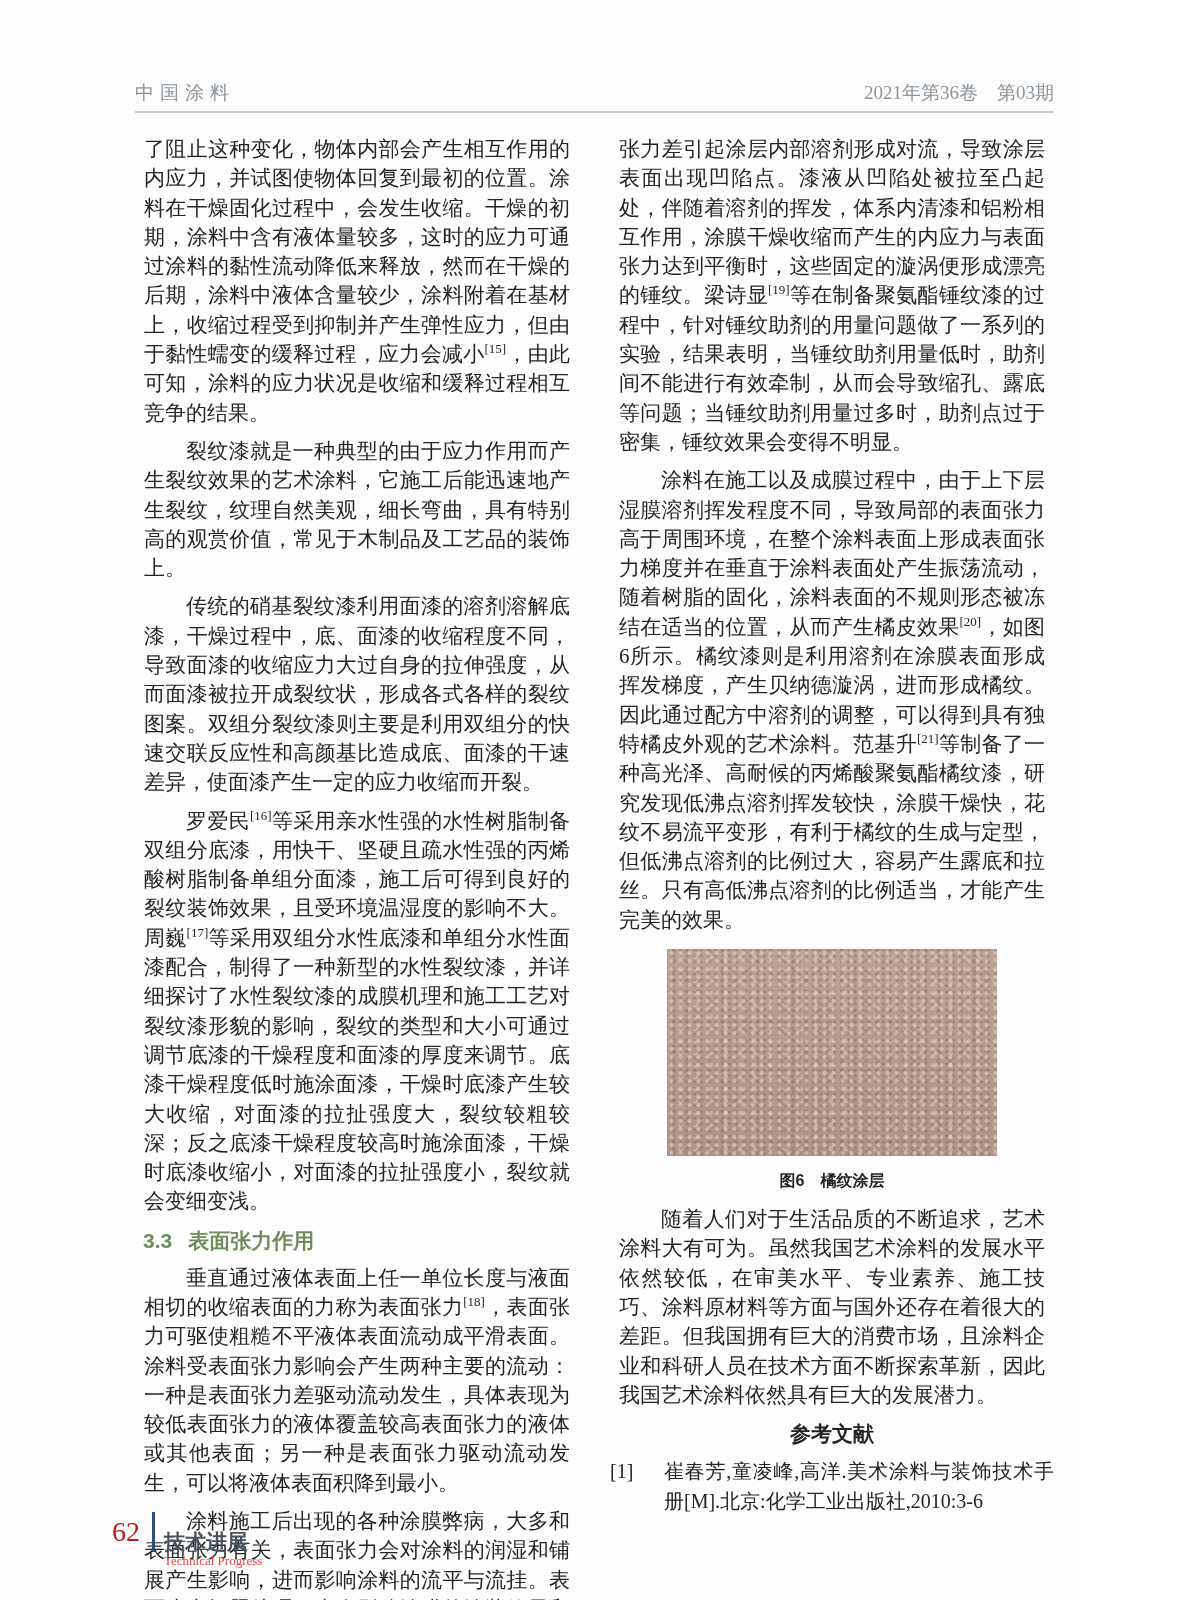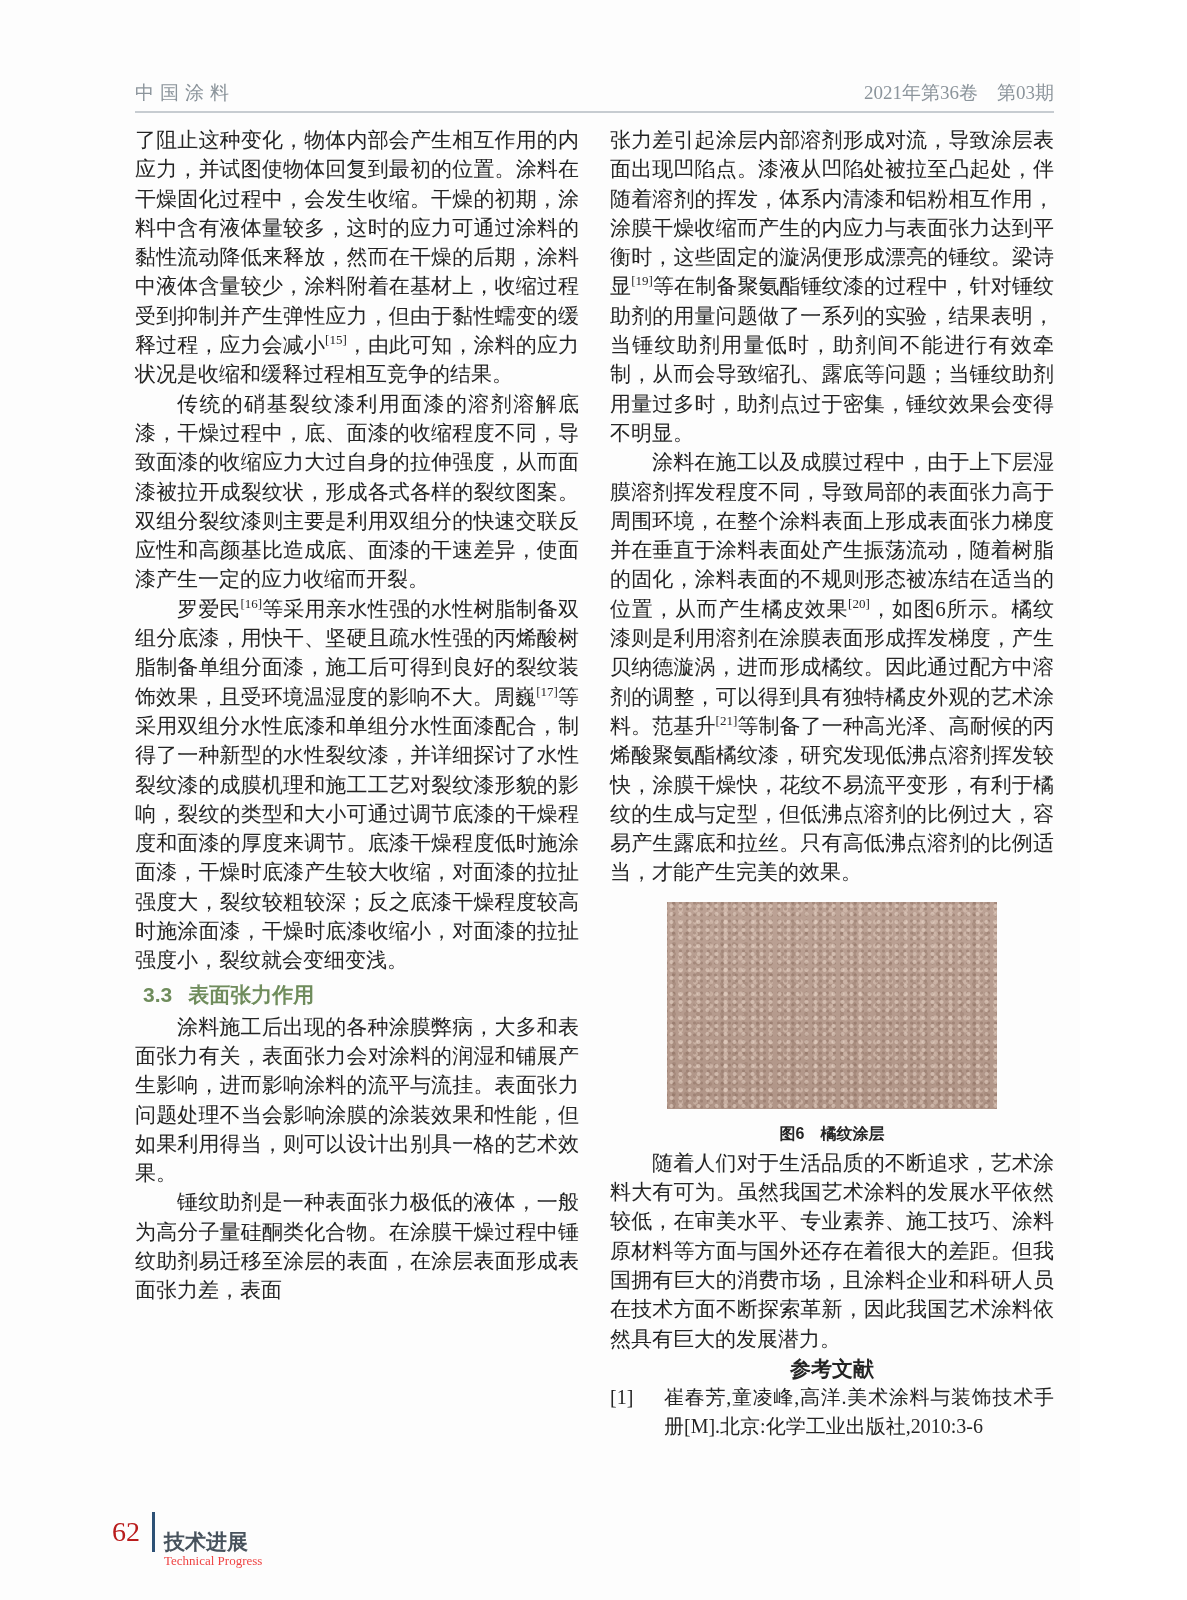--- a/index.html
+++ b/index.html
@@ -10,21 +10,21 @@
   
   .header{
     position:absolute;left:135px;width:919px;top:74px;height:32px;
     border-bottom:2px solid #c7ccd1;display:flex;justify-content:space-between;
     align-items:flex-end;padding-bottom:5px;color:#8b949b;font-size:19px;
   }
   .header .journal{letter-spacing:6px;}
   
   .columns{position:absolute;left:135px;top:126px;width:919px;display:flex;justify-content:space-between;}
   .col{width:444px;font-size:21px;line-height:29.3px;text-align:justify;}
-  .col p{margin:0;}
+  .col p{margin:9px;}
   .indent{text-indent:2em;}
   sup{font-size:0.62em;vertical-align:super;line-height:0;}
   
   .subheading{
     font-family:"Liberation Sans","DejaVu Sans",sans-serif;font-weight:bold;
     color:#6f8c5c;font-size:21px;margin:4px 8px 4px;line-height:29px;
   }
   .subheading .num{margin-right:16px;}
   
   .bigheading{
@@ -85,25 +85,27 @@
 
   <div class="header">
     <span class="journal">中国涂料</span>
     <span class="issue">2021年第36卷　第03期</span>
   </div>
 
   <div class="columns">
 
     <div class="col">
       <p>了阻止这种变化，物体内部会产生相互作用的内应力，并试图使物体回复到最初的位置。涂料在干燥固化过程中，会发生收缩。干燥的初期，涂料中含有液体量较多，这时的应力可通过涂料的黏性流动降低来释放，然而在干燥的后期，涂料中液体含量较少，涂料附着在基材上，收缩过程受到抑制并产生弹性应力，但由于黏性蠕变的缓释过程，应力会减小<sup>[15]</sup>，由此可知，涂料的应力状况是收缩和缓释过程相互竞争的结果。</p>
+      <p class="indent">裂纹漆就是一种典型的由于应力作用而产生裂纹效果的艺术涂料，它施工后能迅速地产生裂纹，纹理自然美观，细长弯曲，具有特别高的观赏价值，常见于木制品及工艺品的装饰上。</p>
       <p class="indent">传统的硝基裂纹漆利用面漆的溶剂溶解底漆，干燥过程中，底、面漆的收缩程度不同，导致面漆的收缩应力大过自身的拉伸强度，从而面漆被拉开成裂纹状，形成各式各样的裂纹图案。双组分裂纹漆则主要是利用双组分的快速交联反应性和高颜基比造成底、面漆的干速差异，使面漆产生一定的应力收缩而开裂。</p>
       <p class="indent">罗爱民<sup>[16]</sup>等采用亲水性强的水性树脂制备双组分底漆，用快干、坚硬且疏水性强的丙烯酸树脂制备单组分面漆，施工后可得到良好的裂纹装饰效果，且受环境温湿度的影响不大。周巍<sup>[17]</sup>等采用双组分水性底漆和单组分水性面漆配合，制得了一种新型的水性裂纹漆，并详细探讨了水性裂纹漆的成膜机理和施工工艺对裂纹漆形貌的影响，裂纹的类型和大小可通过调节底漆的干燥程度和面漆的厚度来调节。底漆干燥程度低时施涂面漆，干燥时底漆产生较大收缩，对面漆的拉扯强度大，裂纹较粗较深；反之底漆干燥程度较高时施涂面漆，干燥时底漆收缩小，对面漆的拉扯强度小，裂纹就会变细变浅。</p>
       <div class="subheading">
         <span class="num">3.3</span><span>表面张力作用</span>
       </div>
+      <p class="indent">垂直通过液体表面上任一单位长度与液面相切的收缩表面的力称为表面张力<sup>[18]</sup>，表面张力可驱使粗糙不平液体表面流动成平滑表面。涂料受表面张力影响会产生两种主要的流动：一种是表面张力差驱动流动发生，具体表现为较低表面张力的液体覆盖较高表面张力的液体或其他表面；另一种是表面张力驱动流动发生，可以将液体表面积降到最小。</p>
       <p class="indent">涂料施工后出现的各种涂膜弊病，大多和表面张力有关，表面张力会对涂料的润湿和铺展产生影响，进而影响涂料的流平与流挂。表面张力问题处理不当会影响涂膜的涂装效果和性能，但如果利用得当，则可以设计出别具一格的艺术效果。</p>
       <p class="indent">锤纹助剂是一种表面张力极低的液体，一般为高分子量硅酮类化合物。在涂膜干燥过程中锤纹助剂易迁移至涂层的表面，在涂层表面形成表面张力差，表面</p>
     </div>
 
     <div class="col">
       <p>张力差引起涂层内部溶剂形成对流，导致涂层表面出现凹陷点。漆液从凹陷处被拉至凸起处，伴随着溶剂的挥发，体系内清漆和铝粉相互作用，涂膜干燥收缩而产生的内应力与表面张力达到平衡时，这些固定的漩涡便形成漂亮的锤纹。梁诗显<sup>[19]</sup>等在制备聚氨酯锤纹漆的过程中，针对锤纹助剂的用量问题做了一系列的实验，结果表明，当锤纹助剂用量低时，助剂间不能进行有效牵制，从而会导致缩孔、露底等问题；当锤纹助剂用量过多时，助剂点过于密集，锤纹效果会变得不明显。</p>
       <p class="indent">涂料在施工以及成膜过程中，由于上下层湿膜溶剂挥发程度不同，导致局部的表面张力高于周围环境，在整个涂料表面上形成表面张力梯度并在垂直于涂料表面处产生振荡流动，随着树脂的固化，涂料表面的不规则形态被冻结在适当的位置，从而产生橘皮效果<sup>[20]</sup>，如图6所示。橘纹漆则是利用溶剂在涂膜表面形成挥发梯度，产生贝纳德漩涡，进而形成橘纹。因此通过配方中溶剂的调整，可以得到具有独特橘皮外观的艺术涂料。范基升<sup>[21]</sup>等制备了一种高光泽、高耐候的丙烯酸聚氨酯橘纹漆，研究发现低沸点溶剂挥发较快，涂膜干燥快，花纹不易流平变形，有利于橘纹的生成与定型，但低沸点溶剂的比例过大，容易产生露底和拉丝。只有高低沸点溶剂的比例适当，才能产生完美的效果。</p>
 
       <div class="fig-img"></div>
       <p class="caption-zh">图6　橘纹涂层</p>

